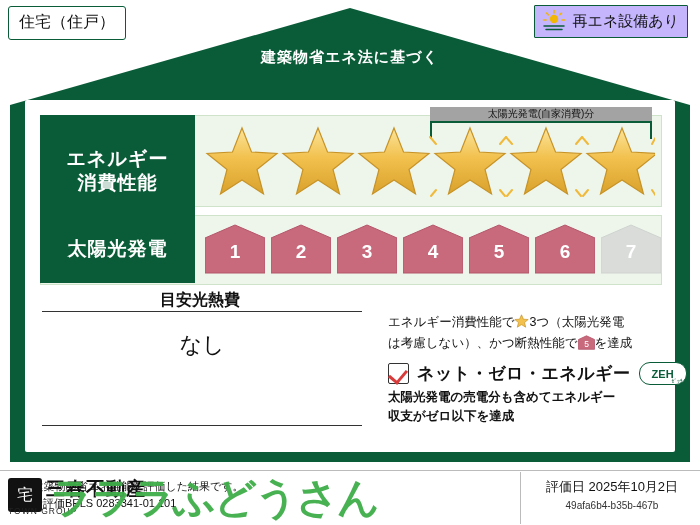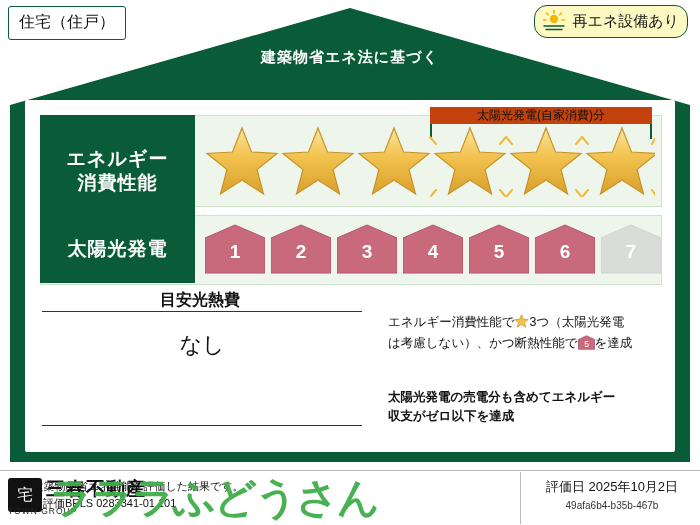--- a/index.html
+++ b/index.html
@@ -19,23 +19,23 @@
     border-radius:3px;
     padding:5px 10px 6px 10px;
     font-size:16px;
     color:#111;
     background:#fff;
     letter-spacing:0px;
   }
   .top-right-tag{
     position:absolute;right:12px;top:5px;
     border:1px solid #0a5c38;
-    border-radius:13px;
+    border-radius:1px;
     padding:3px 8px 4px 6px;
-    background:#fef9c3;
+    background:#c4b5fd;
     display:flex;align-items:center;gap:6px;
     font-size:15px;color:#111;
   }
   .sun-icon{
     width:26px;height:24px;position:relative;display:inline-block;
   }
 
   
   .house{
     position:absolute;left:0;top:0;width:700px;height:470px;
@@ -73,21 +73,21 @@
   #energy-label{left:40px;top:115px;width:155px;height:112px;font-size:19px;}
   .stars{position:absolute;left:200px;top:118px;width:455px;height:84px;}
 
   
   .solar-bracket{
     position:absolute;left:430px;top:121px;width:222px;height:18px;
     border:2px solid #0a5c38;border-bottom:none;box-sizing:border-box;
   }
   .solar-bracket-label{
     position:absolute;left:430px;top:107px;width:222px;text-align:center;
-    font-size:12px;color:#111;background:#c2410c;
+    font-size:10px;color:#111;background:#a3a3a3;
   }
 
   
   #ins-panel{left:40px;top:215px;width:620px;height:68px;}
   #ins-label{left:40px;top:215px;width:155px;height:68px;font-size:19px;}
   .grades{position:absolute;left:205px;top:224px;height:50px;display:flex;gap:6px;}
   .grade{
     width:60px;height:50px;position:relative;
   }
   .grade .num{
@@ -321,20 +321,28 @@
   <div class="desc" style="left:388px;top:313px;">
     <span>エネルギー消費性能で</span><span class="mini-star"><svg width="15" height="14" viewBox="0 0 15 14">
           <path d="M7.5 0.8 L9.4 5.2 L14.2 5.5 L10.5 8.6 L11.7 13.2 L7.5 10.6 L3.3 13.2 L4.5 8.6 L0.8 5.5 L5.6 5.2 Z" fill="#f2c14e" stroke="#c79327" stroke-width="0.7"></path>
         </svg></span><span>3つ（太陽光発電</span><br>
     <span>は考慮しない）、かつ断熱性能で</span><span class="mini-badge"><svg width="17" height="15" viewBox="0 0 17 15">
           <path d="M0.5 4.5 L8.5 0.8 L16.5 4.5 L16.5 14.3 L0.5 14.3 Z" fill="#c9697c" stroke="#b4566a" stroke-width="0.8"></path>
           <text x="8.5" y="12" font-size="8.5" font-family="Liberation Sans, sans-serif" fill="#fff" text-anchor="middle">5</text>
         </svg></span><span>を達成</span>
   </div>
 
+  <div class="check-row" style="left:388px;top:362px;">
+    <span class="chkbox"></span>
+    <span class="check-title">ネット・ゼロ・エネルギー</span>
+    <span class="zeh-badge">
+      <span>ZEH</span>
+      <span class="sub">ｾﾞｯﾁ</span>
+    </span>
+  </div>
   <div class="desc" style="left:388px;top:388px;font-weight:bold;">
     <span>太陽光発電の売電分も含めてエネルギー</span><br>
     <span>収支がゼロ以下を達成</span>
   </div>
 
   <div class="footer"></div>
   <div class="footer-line"></div>
   <div class="footer-left">
     <div>この建築物の省エネ性能を評価した結果です。</div>
     <div>第三者評価BELS    0283341-01    101</div>

